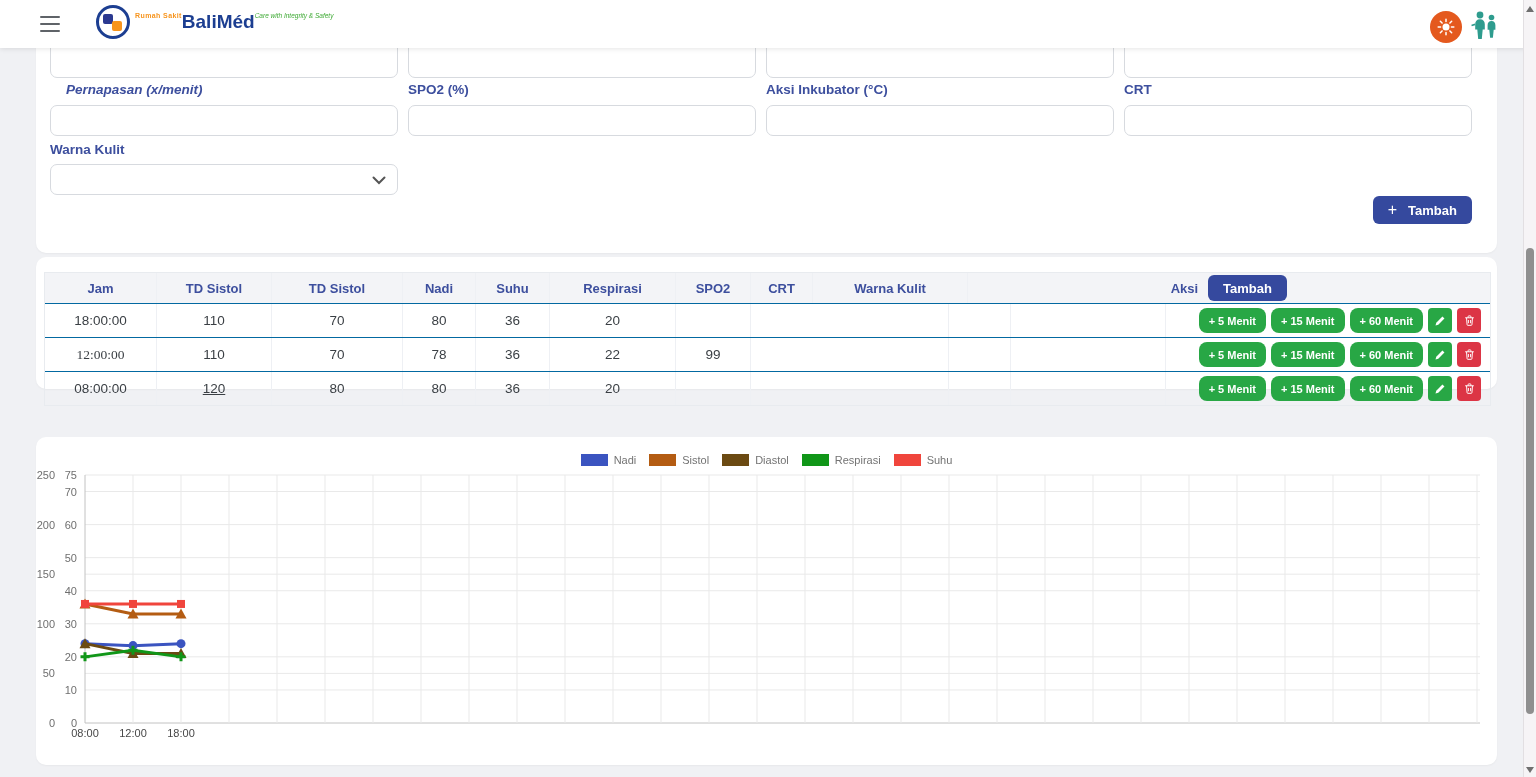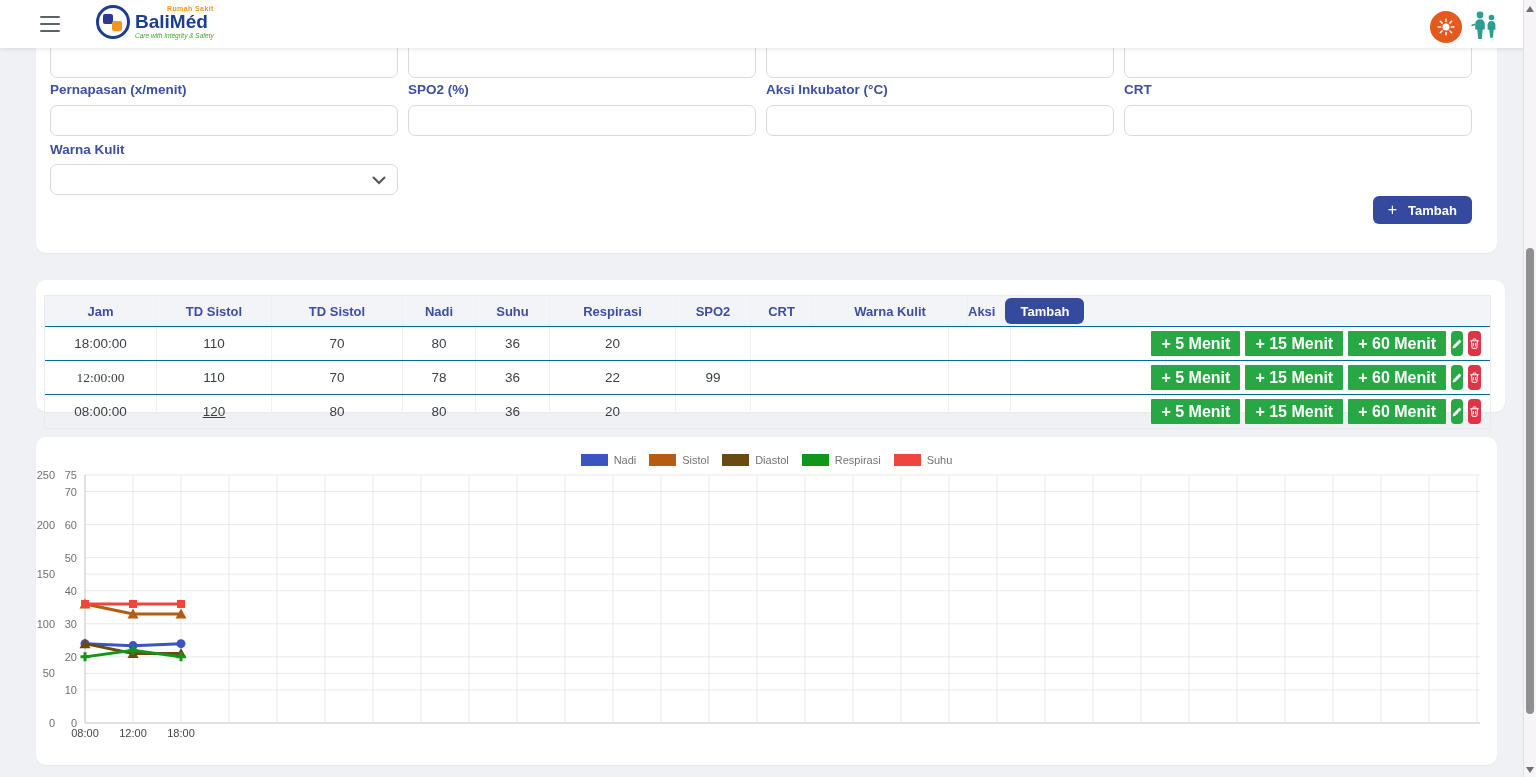--- a/index.html
+++ b/index.html
@@ -11,38 +11,38 @@
   
   .header{position:absolute;left:0;top:0;width:1536px;height:48px;background:#fff;
     box-shadow:0 1px 5px rgba(0,0,0,.10);z-index:10;}
   .hamburger{position:absolute;left:40px;top:16px;width:20px;height:16px;display:flex;
     flex-direction:column;justify-content:space-between;cursor:pointer;background:none;border:none;padding:0;}
   .hamburger span{display:block;height:2px;width:100%;background:#5f6368;border-radius:1px;}
   .logo{position:absolute;left:96px;top:5px;display:flex;align-items:center;gap:5px;}
   .logo-circle{width:34px;height:34px;border:3px solid #1c3e91;border-radius:50%;position:relative;box-sizing:border-box;background:#fff;}
   .lc-blue{position:absolute;left:4px;top:6px;width:10px;height:10px;background:#2b3990;border-radius:2px;}
   .lc-orange{position:absolute;left:13px;top:13px;width:10px;height:10px;background:#f7941d;border-radius:2px;}
-  .logo-text{display:flex;flex-direction:column;}
+  .logo-text{display:flex;flex-direction:row;}
   .logo-top{color:#f7941d;font-size:7px;font-weight:700;text-align:right;letter-spacing:.4px;}
   .logo-main{color:#1c3e91;font-size:19px;font-weight:700;line-height:1.02;}
   .logo-tag{color:#3faa35;font-size:6.5px;font-style:italic;}
   .sun-btn{position:absolute;left:1430px;top:11px;width:32px;height:32px;border-radius:50%;
     background:#e4591e;border:none;display:flex;align-items:center;justify-content:center;cursor:pointer;padding:0;}
   .family-btn{position:absolute;left:1466px;top:9px;width:36px;height:34px;background:none;border:none;cursor:pointer;padding:0;}
   
   .scrollbar{position:absolute;right:0;top:0;width:13px;height:777px;background:#f6f4f6;
     border-left:1px solid #e2dfe2;z-index:50;box-sizing:border-box;}
   .scroll-arrow{position:absolute;left:2px;width:0;height:0;border-left:4px solid transparent;border-right:4px solid transparent;}
   .scroll-up{top:6px;border-bottom:6px solid #6f6f6f;}
   .scroll-down{bottom:4px;border-top:6px solid #6f6f6f;}
   .scroll-thumb{position:absolute;left:2px;top:248px;width:8px;height:466px;background:#8f8f8f;border-radius:4px;cursor:pointer;}
   
   .card{position:absolute;left:36px;width:1461px;background:#fff;border-radius:10px;box-shadow:0 1px 2px rgba(0,0,0,.04);}
   #form-card{top:-60px;height:313px;z-index:1;}
-  #table-card{top:280px;height:132px;padding-left:8px;}
+  #table-card{top:257px;height:132px;}
   #chart-card{top:437px;height:328px;}
   
   .f-input{position:absolute;width:348px;height:31px;border:1px solid #d7dadf;border-radius:7px;
     background:#fff;box-sizing:border-box;}
   .f-top{top:98px;height:40px;}
   .f-mid{top:165px;}
   .f-label{position:absolute;top:142px;font-size:13.5px;font-weight:600;color:#3d4f9e;}
   .f-label2{position:absolute;left:14px;top:202px;font-size:13.5px;font-weight:600;color:#3d4f9e;}
   .f-select{position:absolute;left:14px;top:224px;width:348px;height:31px;border:1px solid #d7dadf;
     border-radius:7px;background:#fff;box-sizing:border-box;cursor:pointer;}
@@ -52,25 +52,25 @@
   .btn-form-tambah{position:absolute;right:25px;top:256px;height:28px;padding:0 15px;font-size:13px;gap:11px;}
   .btn-form-tambah .plus{font-size:16px;font-weight:400;}
   
   #vtable{position:absolute;left:8px;top:15px;width:1445px;border:1px solid #e8ebef;box-sizing:content-box;}
   .t-row{display:flex;height:33px;border-top:1px solid #0369a1;}
   .t-row.t-head{height:30px;border-top:none;background:#f3f4f7;}
   .t-cell{display:flex;align-items:center;justify-content:center;box-sizing:border-box;
     border-right:1px solid #eef0f4;font-size:13.5px;color:#3a3f44;height:100%;}
   .t-cell:last-child{border-right:none;}
   .t-hcell{font-size:13px;font-weight:700;color:#3d4f9e;}
-  .t-aksi-h{justify-content:flex-start;gap:10px;padding-right:5px;}
+  .t-aksi-h{justify-content:flex-end;gap:10px;padding-right:5px;}
   .btn-navy-sm{height:26px;padding:0 15px;font-size:13px;border-radius:6px;}
   .t-actions{justify-content:flex-end;gap:5px;padding-right:9px;}
-  .btn-menit{height:25px;padding:0 10px;background:#28a745;color:#fff;font-size:16px;font-weight:700;
-    border:none;border-radius:1px;display:flex;align-items:center;cursor:pointer;font-family:inherit;white-space:nowrap;}
+  .btn-menit{height:25px;padding:0 10px;background:#28a745;color:#fff;font-size:11px;font-weight:700;
+    border:none;border-radius:8px;display:flex;align-items:center;cursor:pointer;font-family:inherit;white-space:nowrap;}
   .btn-ic{width:24px;height:25px;border:none;border-radius:4px;display:flex;align-items:center;
     justify-content:center;cursor:pointer;padding:0;}
   .btn-edit{background:#28a745;}
   .btn-del{background:#dc3545;}
   
   #legend{position:absolute;left:0;top:17px;width:100%;display:flex;justify-content:center;gap:13px;}
   .legend-item{display:flex;align-items:center;gap:6px;font-size:11px;color:#737373;}
   .legend-swatch{width:27px;height:12px;display:inline-block;}
   #chart-svg{position:absolute;left:0;top:30px;}
   .tick{font-size:11px;fill:#6f6f6f;font-family:"Liberation Sans",sans-serif;}
@@ -84,21 +84,21 @@
   <div class="f-select">
     <svg width="14" height="9" viewBox="0 0 14 9">
         <path d="M1.5 1.5 L7 7 L12.5 1.5" stroke="#555" stroke-width="2" fill="none" stroke-linecap="round"></path>
       </svg>
   </div>
   <button class="btn-navy btn-form-tambah">
     <span class="plus">+</span>
     <span>Tambah</span>
   </button>
 <div class="f-input f-top" style="left: 14px;"></div>
-    <div class="f-label" style="left: 14px;">Pernapasan (x/menit)</div>
+    <div class="f-label" style="left: 30px; font-style: italic;">Pernapasan (x/menit)</div>
     <div class="f-input f-mid" style="left: 14px;"></div>
     <div class="f-input f-top" style="left: 372px;"></div>
     <div class="f-label" style="left: 372px;">SPO2 (%)</div>
     <div class="f-input f-mid" style="left: 372px;"></div>
     <div class="f-input f-top" style="left: 730px;"></div>
     <div class="f-label" style="left: 730px;">Aksi Inkubator (°C)</div>
     <div class="f-input f-mid" style="left: 730px;"></div>
     <div class="f-input f-top" style="left: 1088px;"></div>
     <div class="f-label" style="left: 1088px;">CRT</div>
     <div class="f-input f-mid" style="left: 1088px;"></div>

